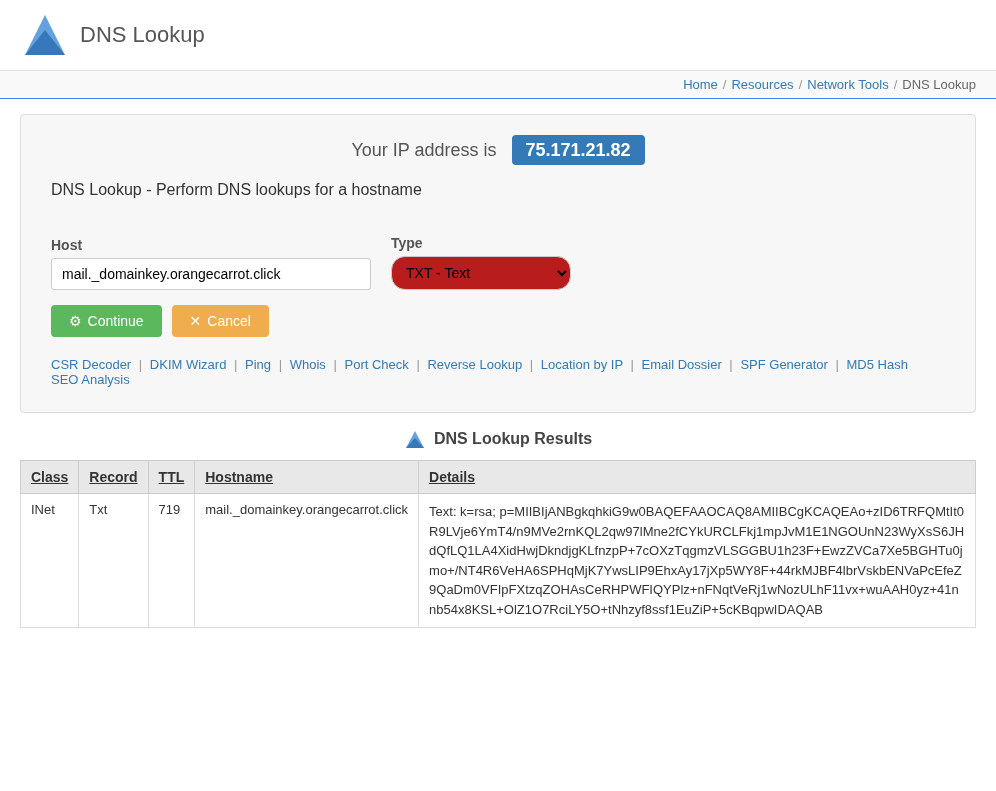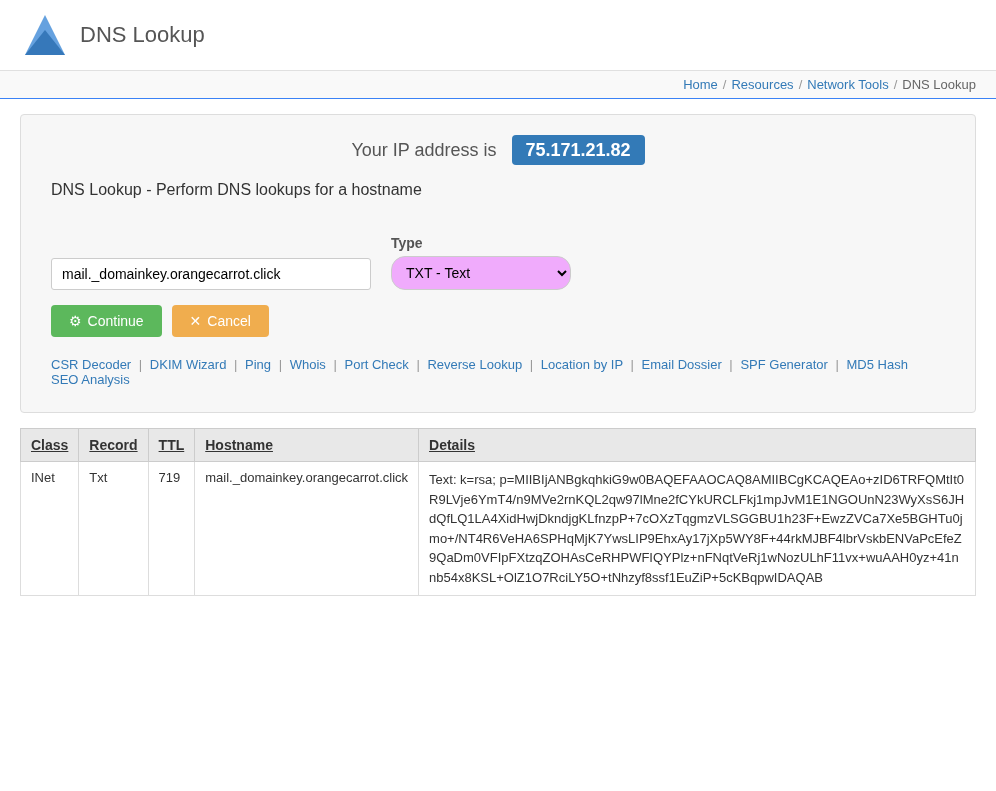--- a/index.html
+++ b/index.html
@@ -105,21 +105,21 @@
       font-size: 14px;
       width: 320px;
       background: #fff;
     }
     .form-group select {
       border: 1px solid #ccc;
       border-radius: 14px;
       padding: 7px 10px;
       font-size: 14px;
       width: 180px;
-      background: #f0abfc;
+      background: #b91c1c;
       appearance: auto;
     }
 
     .button-row {
       display: flex;
       gap: 10px;
       margin-top: 5px;
     }
     .btn-continue {
       background: #5cb85c;
@@ -238,20 +238,21 @@
     <span class="ip-badge">75.171.21.82</span>
   </div>
 
   <div class="tool-title">
     <span>DNS Lookup</span>
     <span>- Perform DNS lookups for a hostname</span>
   </div>
 
   <div class="form-row">
     <div class="form-group">
+      <label>Host</label>
       <input type="text" value="mail._domainkey.orangecarrot.click" style="">
     </div>
     <div class="form-group">
       <label>Type</label>
       <select>
         <option>A - Address</option>
         <option>AAAA - IPv6 Address</option>
         <option>CNAME - Canonical Name</option>
         <option>MX - Mail Exchange</option>
         <option>NS - Name Server</option>
@@ -293,20 +294,27 @@
     <span class="sep">|</span>
     <a href="#">SPF Generator</a>
     <span class="sep">|</span>
     <a href="#">MD5 Hash</a>
     <br>
     <a href="#">SEO Analysis</a>
   </div>
 </div>
 
 <div class="results-section">
+  <div class="results-title">
+    <svg class="results-icon" viewBox="0 0 22 22" xmlns="http://www.w3.org/2000/svg">
+      <polygon points="2,20 11,3 20,20" fill="#4a90d9" opacity="0.85"></polygon>
+      <polygon points="2,20 11,10 20,20" fill="#2266aa" opacity="0.7"></polygon>
+    </svg>
+    <span>DNS Lookup Results</span>
+  </div>
 
   <table>
     <thead>
       <tr>
         <th>Class</th>
         <th>Record</th>
         <th>TTL</th>
         <th>Hostname</th>
         <th>Details</th>
       </tr>

